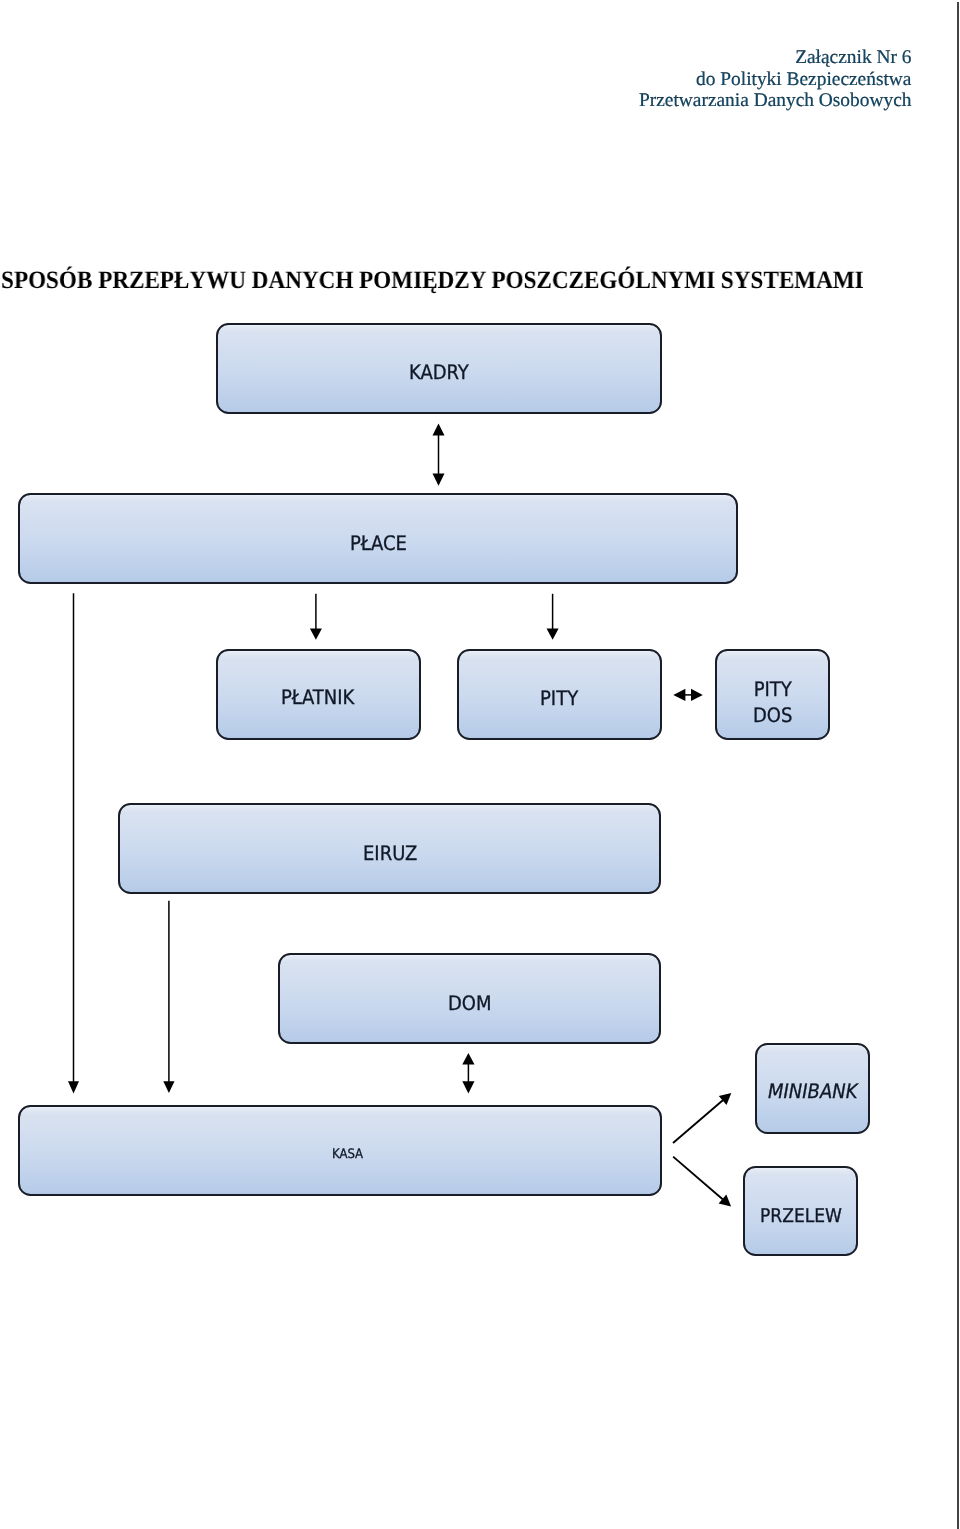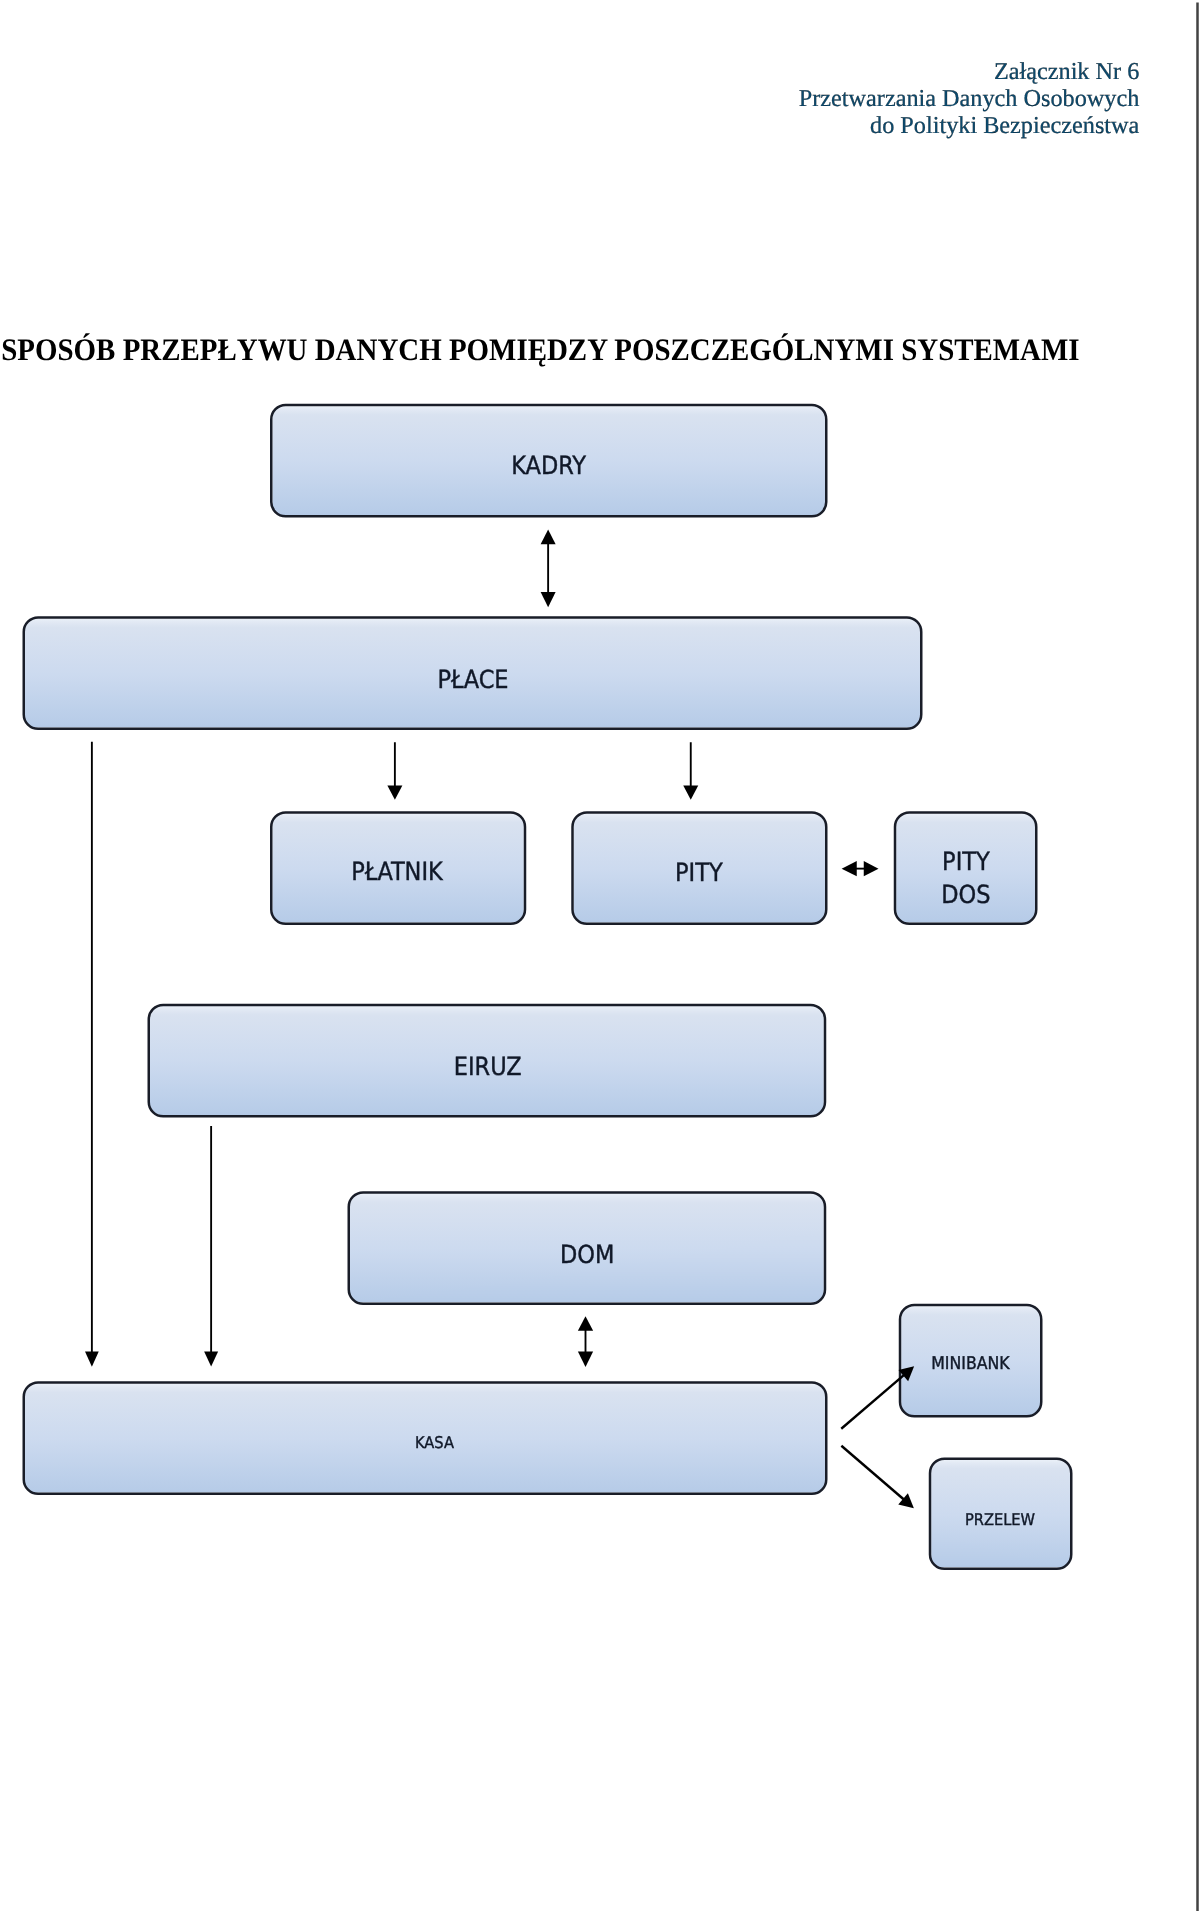--- a/index.html
+++ b/index.html
@@ -29,22 +29,22 @@
 </style>
 </head>
 <body>
 
 <div id="page">
 
   <div class="vrule" style="left:957px;top:2.30px;width:1.6px;height:1527px;"></div>
 
   <div class="hdr" style="right:49px;top:47.3px;font-size:19.4px;line-height:21.5px;">
     <div>Załącznik Nr 6</div>
+    <div>do Polityki Bezpieczeństwa</div>
     <div>Przetwarzania Danych Osobowych</div>
-    <div>do Polityki Bezpieczeństwa</div>
   </div>
 
   <div class="title" style="left:1.2px;top:266.5px;font-size:25px;transform:scaleX(0.9258);">SPOSÓB PRZEPŁYWU DANYCH POMIĘDZY POSZCZEGÓLNYMI SYSTEMAMI</div>
 
   <div class="box" style="--dy:4.1px;left:215.5px;top:322.5px;width:446px;height:91px;font-size:20px;">
     <span>KADRY</span>
   </div>
 
   <div class="box" style="--dy:4.5px;left:18px;top:492.8px;width:720px;height:91px;font-size:20px;">
     <span>PŁACE</span>
@@ -68,25 +68,25 @@
   </div>
 
   <div class="box" style="--dy:4.8px;left:277.8px;top:953px;width:383.7px;height:91px;font-size:20px;">
     <span>DOM</span>
   </div>
 
   <div class="box" style="--dy:4.5px;left:18px;top:1104.5px;width:643.5px;height:91px;font-size:13px;padding-left:16px;">
     <span>KASA</span>
   </div>
 
-  <div class="box" style="--dy:3.4px;left:719px;top:1042.7px;width:115px;height:91px;font-size:14px;">
+  <div class="box" style="--dy:3.4px;left:755px;top:1042.7px;width:115px;height:91px;font-size:20px;font-style:italic;">
     <span>MINIBANK</span>
   </div>
 
-  <div class="box" style="--dy:5.6px;left:743px;top:1165.5px;width:115px;height:90.5px;font-size:13px;">
+  <div class="box" style="--dy:5.6px;left:743px;top:1165.5px;width:115px;height:90.5px;font-size:19px;">
     <span>PRZELEW</span>
   </div>
 
   <svg class="ink" viewBox="0 0 960 1529" width="960" height="1529">
     <g fill="#000000" stroke="#000000" shape-rendering="geometricPrecision">
 
       <g>
         <line x1="438.5" y1="426" x2="438.5" y2="483" stroke-width="1.5"></line>
         <polygon stroke="none" points="438.5,423.6 432.5,435.4 444.5,435.4"></polygon>
         <polygon stroke="none" points="438.5,485.8 432.5,473.6 444.5,473.6"></polygon>

